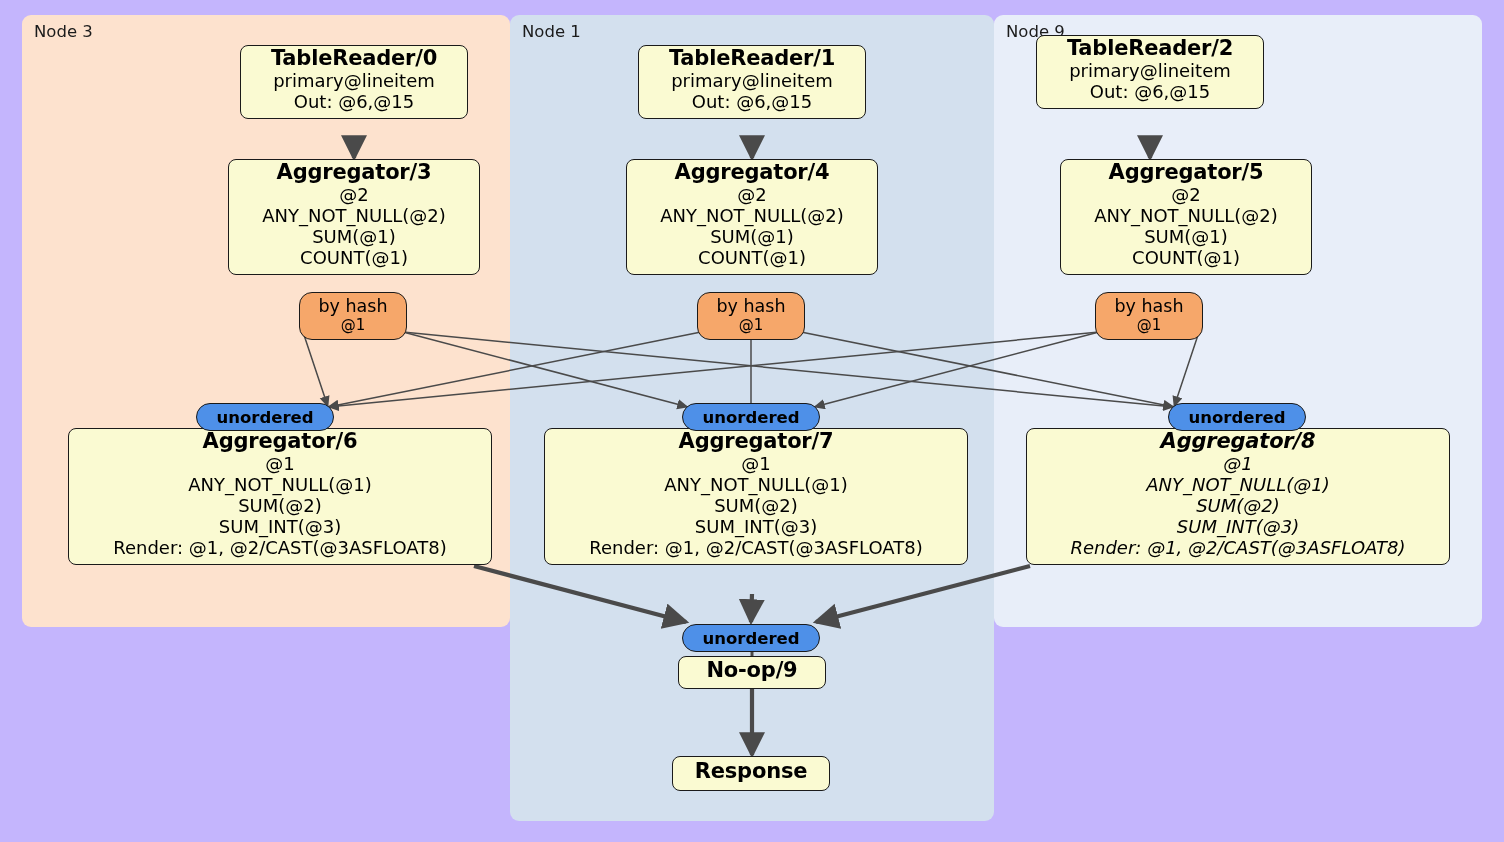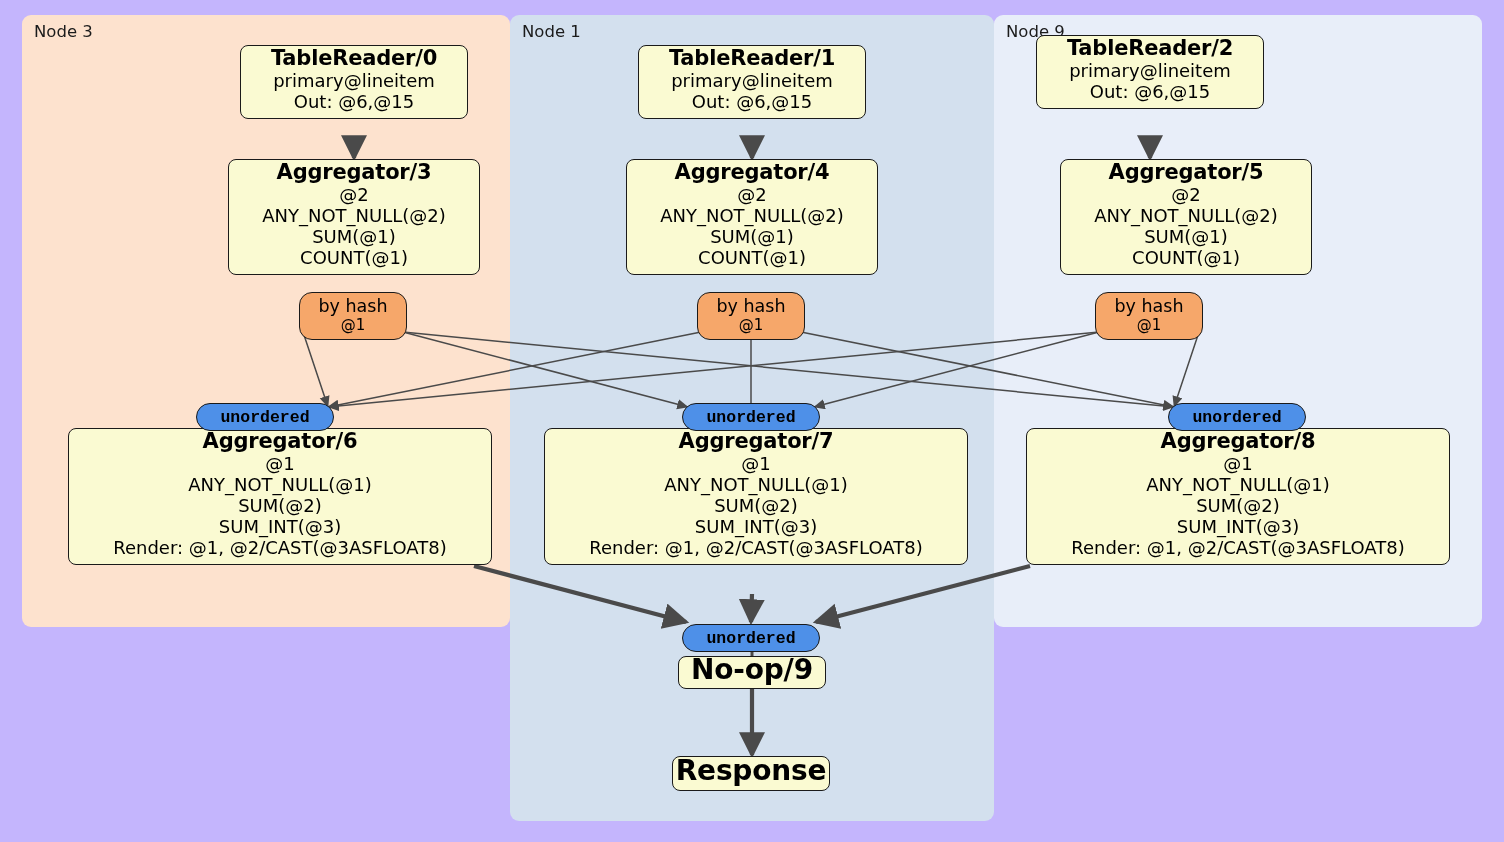--- a/index.html
+++ b/index.html
@@ -57,21 +57,21 @@
     font-size: 21px;
     letter-spacing: -0.2px;
     display: block;
     margin-bottom: 1px;
   }
   .proc .ln {
     font-size: 18px;
     display: block;
   }
   .proc.small .ttl {
-    font-size: 28px;
+    font-size: 21px;
     margin-bottom: 0;
   }
   
   .router {
     position: absolute;
     box-sizing: border-box;
     background: #F7A濃;
     background: #F5A濃;
     background: #F6A76A;
     border: 1.6px solid #1a1a1a;
@@ -99,21 +99,20 @@
     border: 1.6px solid #1a1a1a;
     border-radius: 999px;
     color: #000000;
     font-weight: bold;
     font-size: 16.5px;
     text-align: center;
     white-space: nowrap;
     display: flex;
     align-items: center;
     justify-content: center;
-    font-family: Liberation Mono, monospace;
   }
 </style>
 </head>
 <body>
 
 <div id="canvas">
 
   <div id="regions-layer">
       <div class="region" style="left: 22px; top: 15px; width: 488px; height: 612px; background: rgb(253, 226, 206);"></div>
       <div class="region-label" style="left: 34px; top: 22px;">Node 3</div>
@@ -202,21 +201,21 @@
         <span class="ln">Render: @1, @2/CAST(@3ASFLOAT8)</span>
       </div>
       <div class="proc" style="left: 544px; top: 428px; width: 424px;">
         <span class="ttl">Aggregator/7</span>
         <span class="ln">@1</span>
         <span class="ln">ANY_NOT_NULL(@1)</span>
         <span class="ln">SUM(@2)</span>
         <span class="ln">SUM_INT(@3)</span>
         <span class="ln">Render: @1, @2/CAST(@3ASFLOAT8)</span>
       </div>
-      <div class="proc" style="left: 1026px; top: 428px; width: 424px;">
+      <div class="proc" style="left: 1026px; top: 428px; width: 424px; font-style: italic;">
         <span class="ttl">Aggregator/8</span>
         <span class="ln">@1</span>
         <span class="ln">ANY_NOT_NULL(@1)</span>
         <span class="ln">SUM(@2)</span>
         <span class="ln">SUM_INT(@3)</span>
         <span class="ln">Render: @1, @2/CAST(@3ASFLOAT8)</span>
       </div>
       <div class="proc small" style="left: 678px; top: 656px; width: 148px; height: 33px; display: flex; align-items: center; justify-content: center;">
         <span class="ttl">No-op/9</span>
       </div>

